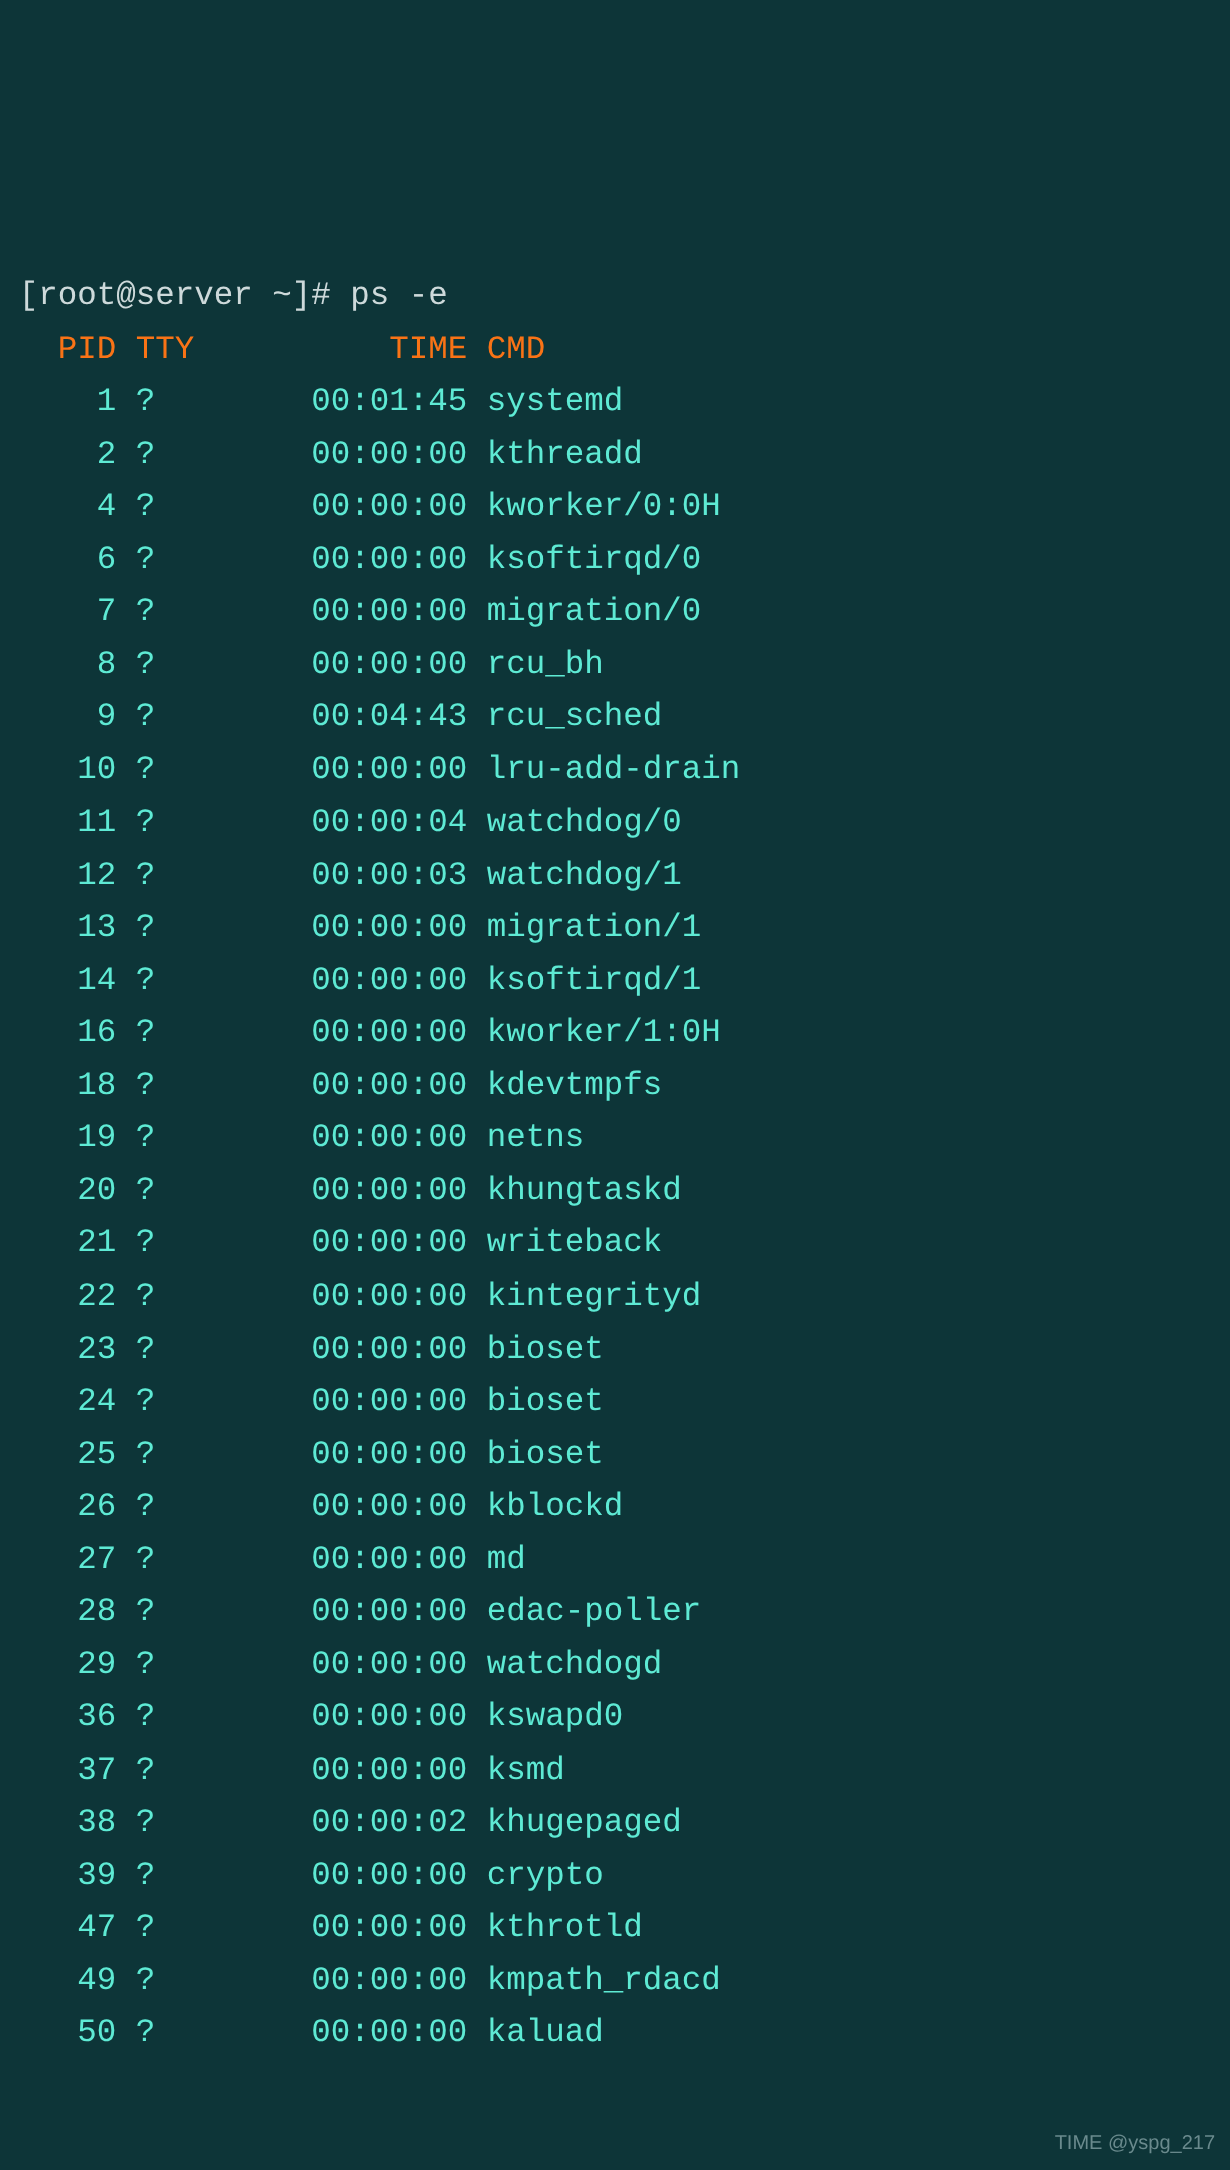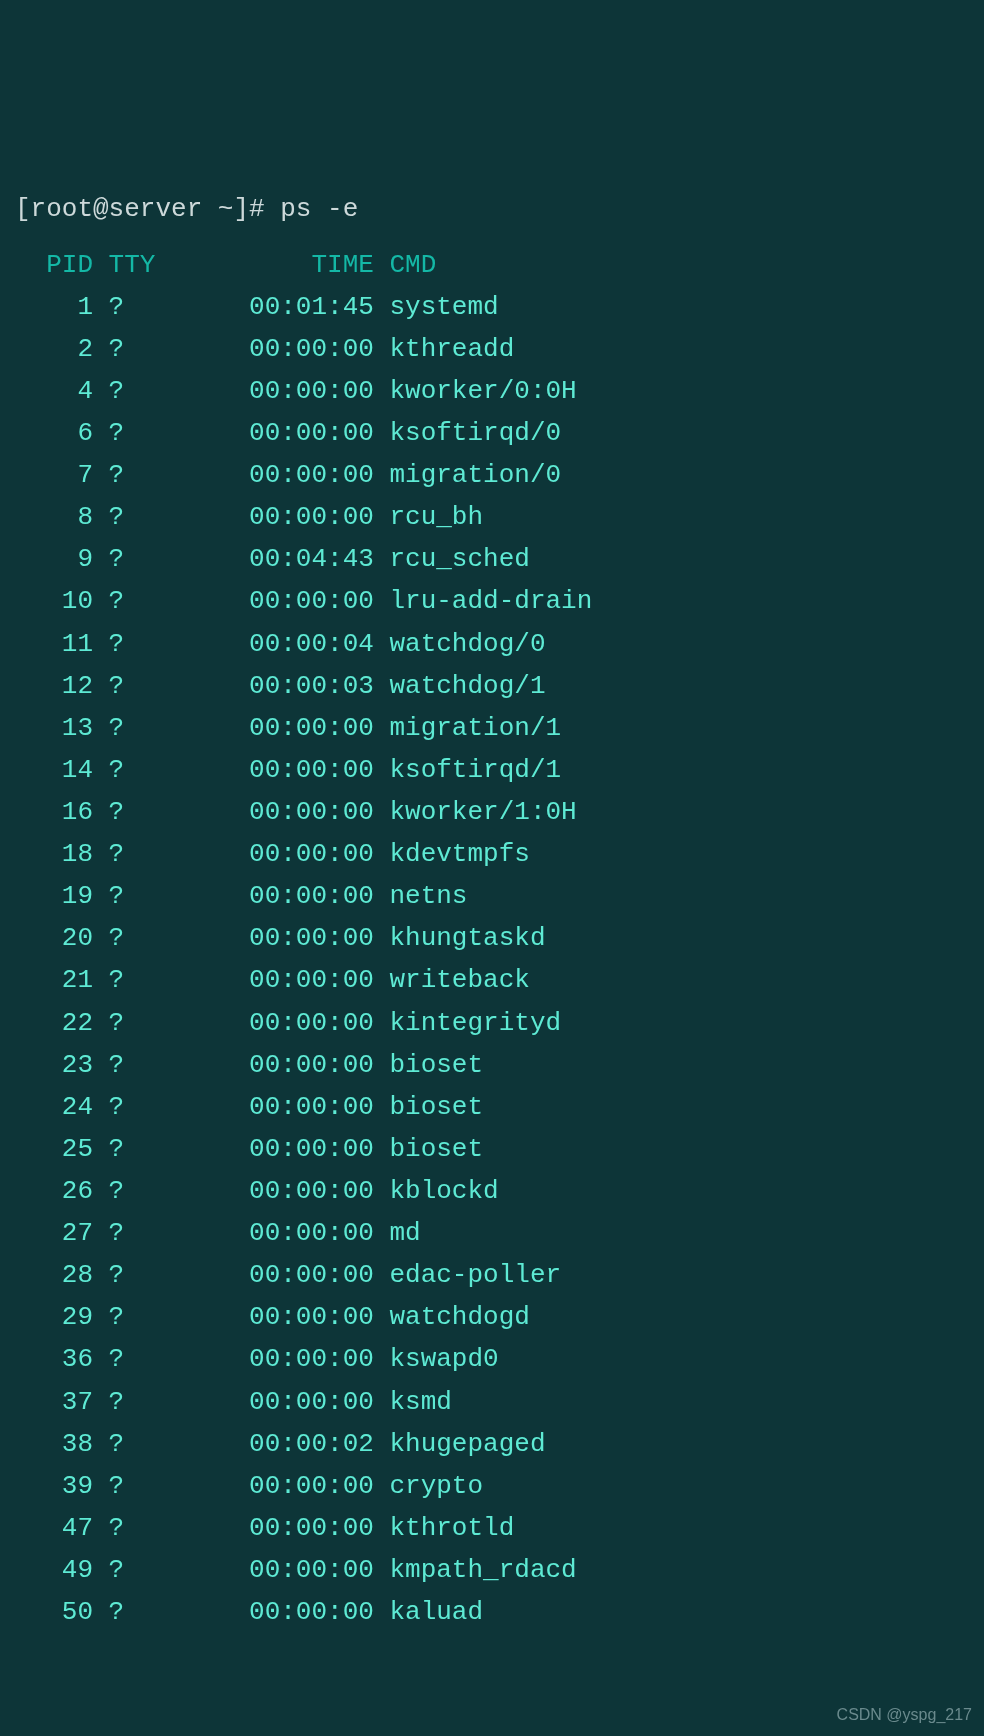--- a/index.html
+++ b/index.html
@@ -9,37 +9,37 @@
       font-family: 'Menlo', 'Consolas', 'Courier New', monospace;
       font-size: 26px;
       line-height: 1.62;
       padding: 20px 15px;
       width: 984px;
       height: 1736px;
       overflow: hidden;
       position: relative;
       white-space: pre;
     }
-    .prompt-line { color: #cdd9da; }
+    .prompt-line { color: #cdd9da; margin-top: 27px; }
     .command { color: #cdd9da; }
-    .header { color: #14b8a6; margin-top: 13px; }
+    .header { color: #f97316; }
     .row { color: #5eead4; }
     .watermark {
       position: absolute;
       bottom: 8px;
       right: 12px;
       color: #6a8a8d;
       font-size: 16px;
       font-family: Arial, sans-serif;
       white-space: normal;
     }
   </style>
 </head>
 <body>
 
 
 
 <div class="prompt-line"><span>[root@server ~]# </span><span class="command">ps -e</span></div><div class="header" id="header-line">  PID TTY          TIME CMD</div><div id="rows-container"><div class="row">    1 ?        00:01:45 systemd</div><div class="row">    2 ?        00:00:00 kthreadd</div><div class="row">    4 ?        00:00:00 kworker/0:0H</div><div class="row">    6 ?        00:00:00 ksoftirqd/0</div><div class="row">    7 ?        00:00:00 migration/0</div><div class="row">    8 ?        00:00:00 rcu_bh</div><div class="row">    9 ?        00:04:43 rcu_sched</div><div class="row">   10 ?        00:00:00 lru-add-drain</div><div class="row">   11 ?        00:00:04 watchdog/0</div><div class="row">   12 ?        00:00:03 watchdog/1</div><div class="row">   13 ?        00:00:00 migration/1</div><div class="row">   14 ?        00:00:00 ksoftirqd/1</div><div class="row">   16 ?        00:00:00 kworker/1:0H</div><div class="row">   18 ?        00:00:00 kdevtmpfs</div><div class="row">   19 ?        00:00:00 netns</div><div class="row">   20 ?        00:00:00 khungtaskd</div><div class="row">   21 ?        00:00:00 writeback</div><div class="row">   22 ?        00:00:00 kintegrityd</div><div class="row">   23 ?        00:00:00 bioset</div><div class="row">   24 ?        00:00:00 bioset</div><div class="row">   25 ?        00:00:00 bioset</div><div class="row">   26 ?        00:00:00 kblockd</div><div class="row">   27 ?        00:00:00 md</div><div class="row">   28 ?        00:00:00 edac-poller</div><div class="row">   29 ?        00:00:00 watchdogd</div><div class="row">   36 ?        00:00:00 kswapd0</div><div class="row">   37 ?        00:00:00 ksmd</div><div class="row">   38 ?        00:00:02 khugepaged</div><div class="row">   39 ?        00:00:00 crypto</div><div class="row">   47 ?        00:00:00 kthrotld</div><div class="row">   49 ?        00:00:00 kmpath_rdacd</div><div class="row">   50 ?        00:00:00 kaluad</div></div>
 
-<div class="watermark">CSDN @yspg_217</div>
+<div class="watermark">TIME @yspg_217</div>
 
 
 
 
 </body></html>

